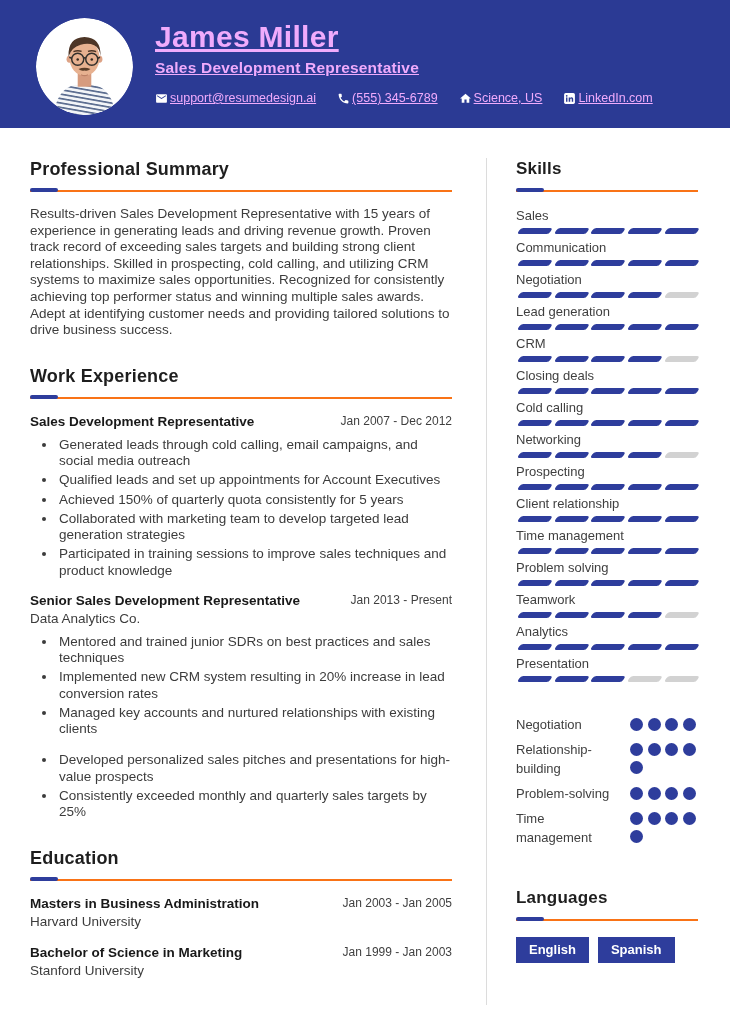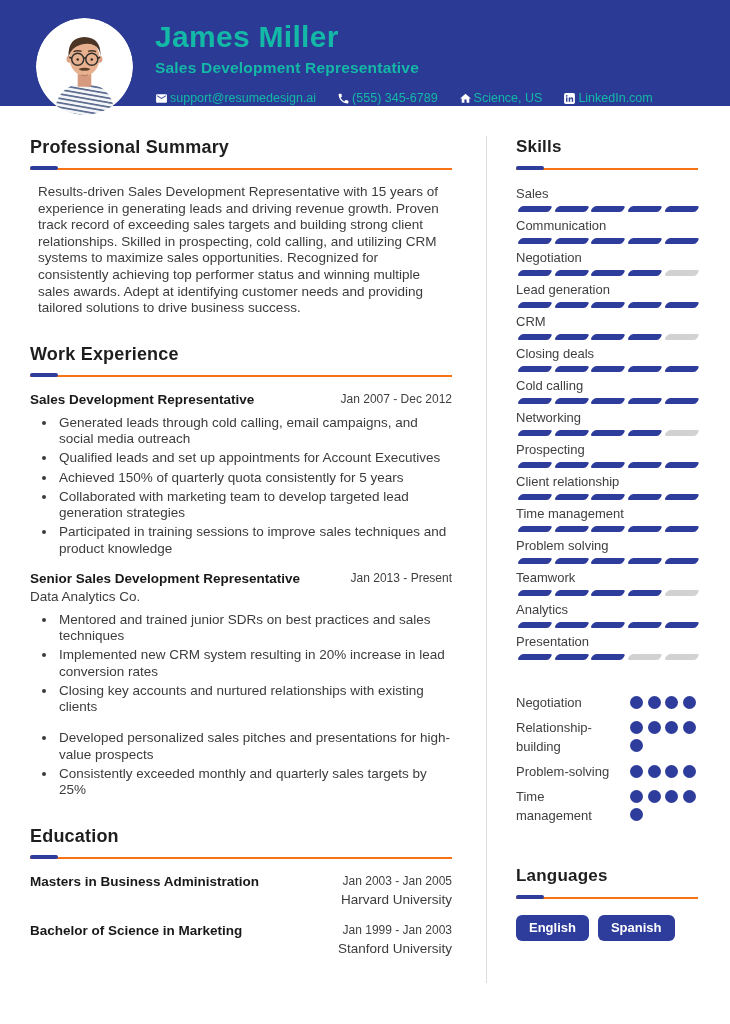--- a/index.html
+++ b/index.html
@@ -13,21 +13,21 @@
   }
   *{box-sizing:border-box;}
   html,body{margin:0;padding:0;background:#f0f0f0;}
   .page{
     width:730px;height:1024px;background:#fff;position:relative;overflow:hidden;
     font-family:"Liberation Sans","DejaVu Sans",sans-serif;color:var(--text);
     margin:0 auto;
   }
 
   
-  .header{height:106px;background:var(--brand);position:relative;color:#14b8a6;}
+  .header{height:128px;background:var(--brand);position:relative;color:#f0abfc;text-decoration:underline;}
   .avatar{position:absolute;left:36px;top:18px;width:97px;height:97px;border-radius:50%;overflow:hidden;}
   .avatar svg{display:block;width:100%;height:100%;}
   .header-text{padding:20px 0 0 155px;}
   .person-name{margin:0;font-size:30px;line-height:34px;font-weight:700;letter-spacing:.3px;}
   .headline{margin-top:5px;font-size:15.5px;font-weight:700;letter-spacing:.2px;}
   .contacts{margin-top:14px;display:flex;align-items:center;gap:21px;font-size:12.5px;}
   .contact{display:flex;align-items:center;gap:2px;white-space:nowrap;}
   .contact svg{display:block;width:13px;height:13px;}
 
   
@@ -38,50 +38,50 @@
   
   .sec-head{position:relative;border-bottom:2px solid #f97316;padding-bottom:10px;margin-bottom:14px;}
   .sec-head::after{content:"";position:absolute;left:0;bottom:-2px;width:28px;height:4px;border-radius:2px;background:var(--accent);}
   .sec-head h2{margin:0;font-size:18px;line-height:22px;font-weight:700;color:var(--ink);letter-spacing:.2px;}
   .col-right .sec-head h2{font-size:17px;}
   .col-right .sec-head{margin-bottom:16px;}
 
   .section{margin-bottom:26px;}
 
   
-  .summary-text{font-size:13.5px;line-height:16.6px;margin:8px;}
+  .summary-text{font-size:13.5px;line-height:16.6px;margin:0;}
 
   
   .entry-head{display:flex;justify-content:space-between;align-items:flex-start;}
   .entry-title{font-size:13.5px;font-weight:700;color:#191919;line-height:17px;}
   .entry-dates{font-size:12px;color:var(--muted);white-space:nowrap;padding-top:1px;}
   .entry-sub{font-size:13.5px;line-height:17px;margin-top:1px;}
   .entry{margin-bottom:12px;}
   .bullets{margin:7px 0 0;padding-left:27px;font-size:13.5px;line-height:16.6px;}
   .bullets li{margin-bottom:2.5px;padding-left:2px;}
   .entry.gap4 .bullets li:nth-child(4){margin-top:14px;}
   .edu-desc{font-size:13.5px;line-height:17px;margin-top:7px;}
-  .edu-entry{margin-bottom:14px;text-align:right;}
+  .edu-entry{margin-bottom:14px;}
 
   
   .skill-row{margin-bottom:6px;}
   .skill-label{font-size:13px;line-height:16px;color:var(--muted);margin-bottom:4px;}
   .skill-bar{display:flex;gap:4.5px;height:6px;margin-bottom:5px;padding-left:3px;}
   .seg{width:33px;height:5.5px;border-radius:2.5px;background:var(--bar-empty);transform:skewX(-32deg);}
   .seg.filled{background:var(--accent);}
 
   
   .soft-row{display:flex;justify-content:space-between;margin-bottom:6px;}
   .soft-label{width:100px;font-size:13px;line-height:19px;color:var(--muted);}
   .dots{width:68px;display:flex;flex-wrap:wrap;gap:4.5px;align-content:flex-start;padding-top:3px;}
   .dot{width:13px;height:13px;border-radius:50%;background:var(--accent);}
 
   
   .pills{display:flex;gap:9px;flex-wrap:wrap;}
-  .pill{background:var(--accent);color:#fff;font-size:13px;font-weight:700;padding:5px 13px;border-radius:6px;line-height:16px;}
+  .pill{background:var(--accent);color:#fff;font-size:13px;font-weight:700;padding:5px 13px;border-radius:0;line-height:16px;}
 </style>
 </head>
 <body>
 
 <div class="page">
 
   <header class="header">
     <div class="avatar">
       <svg viewBox="0 0 100 100">
         <defs>
@@ -184,21 +184,21 @@
 
         <div class="entry gap4">
           <div class="entry-head">
             <span class="entry-title">Senior Sales Development Representative</span>
             <span class="entry-dates">Jan 2013 - Present</span>
           </div>
           <div class="entry-sub">Data Analytics Co.</div>
           <ul class="bullets">
               <li>Mentored and trained junior SDRs on best practices and sales techniques</li>
               <li>Implemented new CRM system resulting in 20% increase in lead conversion rates</li>
-              <li>Closing key accounts and nurtured relationships with existing clients</li>
+              <li>Managed key accounts and nurtured relationships with existing clients</li>
               <li>Developed personalized sales pitches and presentations for high-value prospects</li>
               <li>Consistently exceeded monthly and quarterly sales targets by 25%</li>
             </ul>
         </div>
       </section>
 
       <section class="section">
         <div class="sec-head">
           <h2>Education</h2>
         </div>

